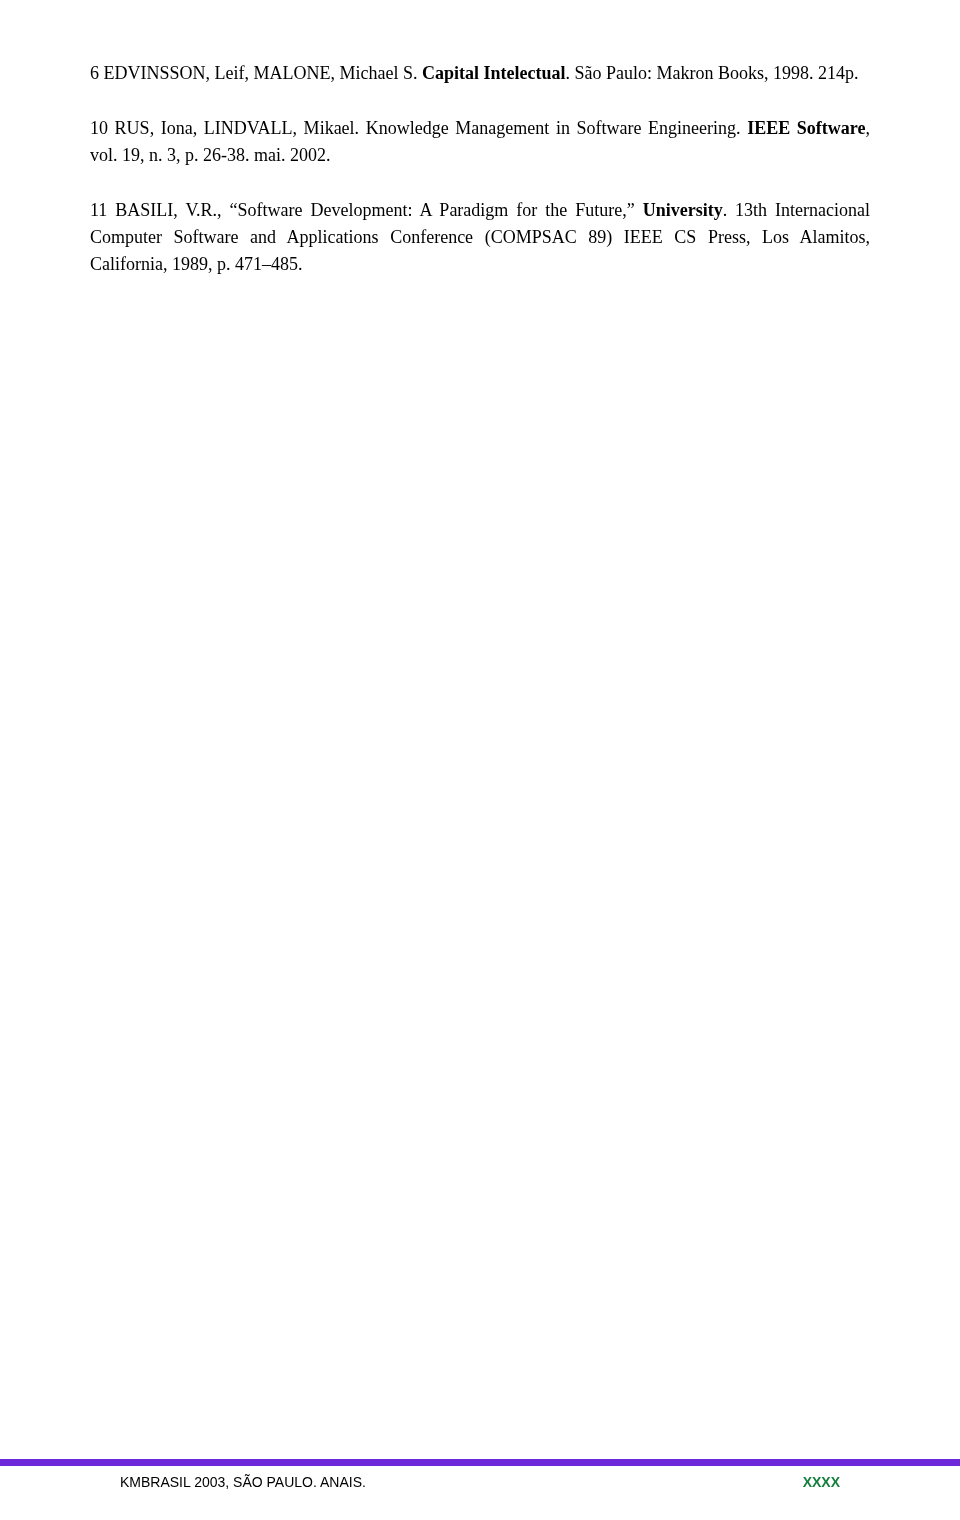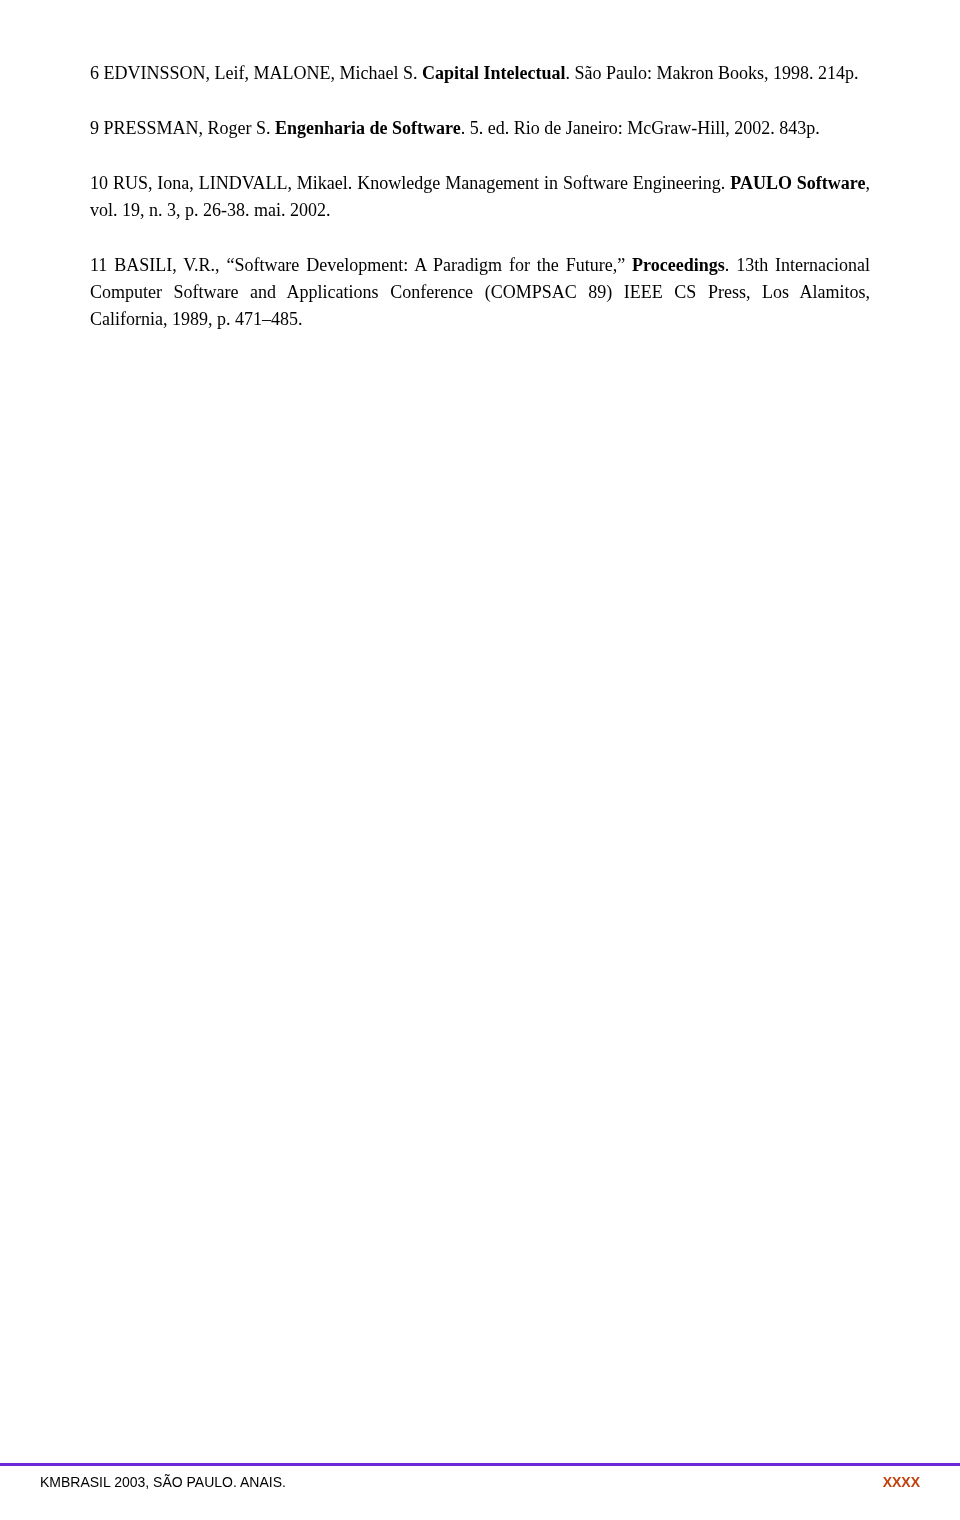--- a/index.html
+++ b/index.html
@@ -33,45 +33,44 @@
     }
 
     .footer {
       position: absolute;
       bottom: 30px;
       left: 0;
       right: 0;
       display: flex;
       justify-content: space-between;
       align-items: center;
-      padding: 0 40px;
-      border-top: 3px solid #6d28d9;
+      padding: 0 120px;
+      border-top: 7px solid #6d28d9;
       padding-top: 8px;
     }
 
     .footer-left {
       font-size: 14px;
       font-family: Arial, sans-serif;
       color: #000;
     }
 
     .footer-right {
       font-size: 14px;
       font-family: Arial, sans-serif;
-      color: #c2410c;
+      color: #15803d;
       font-weight: bold;
     }
   </style>
 </head>
 <body>
 
 <div class="page-content">
 
 <div class="reference-block">6 EDVINSSON, Leif, MALONE, Michael S. <span class="bold">Capital Intelectual</span>. São Paulo: Makron Books, 1998. 214p.</div>
-    <div class="reference-block">9 PRESSMAN, Roger S. <span class="bold">Engenharia de Software</span>. 5. ed. Rio de Janeiro: McGraw-Hill, 2002. 843p.</div>
-    <div class="reference-block">10 RUS, Iona, LINDVALL, Mikael. Knowledge Management in Software Engineering. <span class="bold">PAULO Software</span>, vol. 19, n. 3, p. 26-38. mai. 2002.</div>
-    <div class="reference-block">11 BASILI, V.R., “Software Development: A Paradigm for the Future,” <span class="bold">Proceedings</span>. 13th Internacional Computer Software and Applications Conference (COMPSAC 89) IEEE CS Press, Los Alamitos, California, 1989, p. 471–485.</div>
+    <div class="reference-block">10 RUS, Iona, LINDVALL, Mikael. Knowledge Management in Software Engineering. <span class="bold">IEEE Software</span>, vol. 19, n. 3, p. 26-38. mai. 2002.</div>
+    <div class="reference-block">11 BASILI, V.R., “Software Development: A Paradigm for the Future,” <span class="bold">University</span>. 13th Internacional Computer Software and Applications Conference (COMPSAC 89) IEEE CS Press, Los Alamitos, California, 1989, p. 471–485.</div>
   </div>
 
 <div class="footer">
   <span class="footer-left">KMBRASIL 2003, SÃO PAULO. ANAIS.</span>
   <span class="footer-right">XXXX</span>
 </div>
 
 </body></html>

